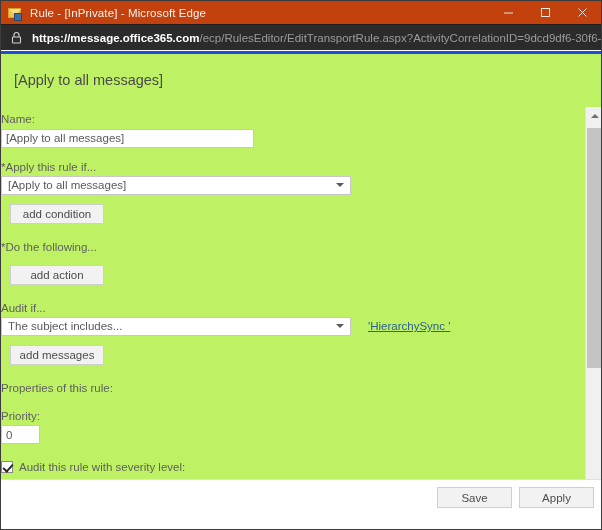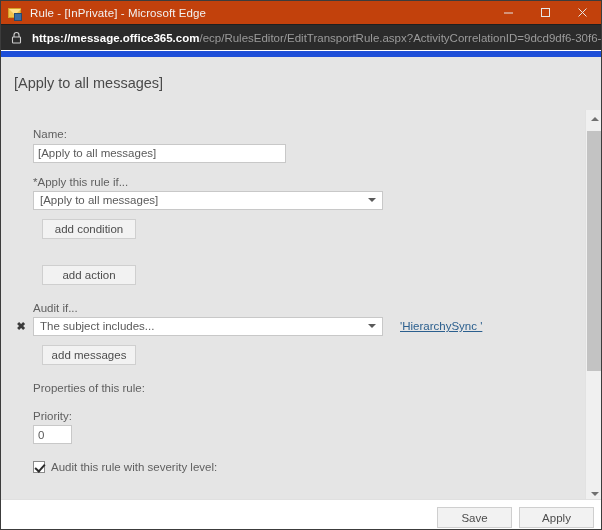--- a/index.html
+++ b/index.html
@@ -100,22 +100,22 @@
   .url .host { color: #ffffff; font-weight: bold; }
   .url .path { color: #9b9b9b; }
 
   
   .page {
     position: absolute;
     left: 0;
     top: 50px;
     width: 602px;
     height: 480px;
-    background: #e5e5e5;
-    border-top: 6px solid #1d4ed8;
+    background: #bef264;
+    border-top: 3px solid #1d4ed8;
   }
 
   .page-title {
     position: absolute;
     left: 13px;
     top: 18px;
     font-size: 14.5px;
     color: #4a4a4a;
   }
 
@@ -124,23 +124,21 @@
     position: absolute;
     left: 0;
     top: 54px;
     width: 575px;
     height: 391px;
     overflow: hidden;
   }
 
   .form-inner {
     position: relative;
-    padding-left: 32px;
     padding-top: 5px;
-    margin-top: 12px;
   }
 
   .lbl {
     font-size: 11.5px;
     color: #5f5f5f;
     margin-bottom: 3px;
   }
 
   .gap-sm { height: 9px; }
   .gap-md { height: 13px; }
@@ -287,21 +285,21 @@
     background: #c3c3c3;
     cursor: pointer;
   }
 
   
   .footer {
     position: absolute;
     left: 0;
     bottom: 0;
     width: 602px;
-    height: 32px;
+    height: 52px;
     background: #ffffff;
     border-top: 1px solid #e0e0e0;
   }
   .btn-foot {
     position: absolute;
     top: 7px;
     width: 75px;
     height: 21px;
     background: #f2f2f2;
     border: 1px solid #cfcfcf;
@@ -374,20 +372,21 @@
             <span class="ctext">[Apply to all messages]</span>
             <span class="carrow"></span>
           </div>
         </div>
         <div class="gap-sm"></div>
         <button class="btn-add">add condition</button>
 
         <div class="gap-lg"></div>
 
         
+        <div class="lbl">*Do the following...</div>
         <div class="gap-sm"></div>
         <button class="btn-add">add action</button>
 
         <div class="gap-lg"></div>
 
         
         <div class="lbl">Audit if...</div>
         <div class="row">
           <span class="del-icon">✖</span>
           <div class="combo">

